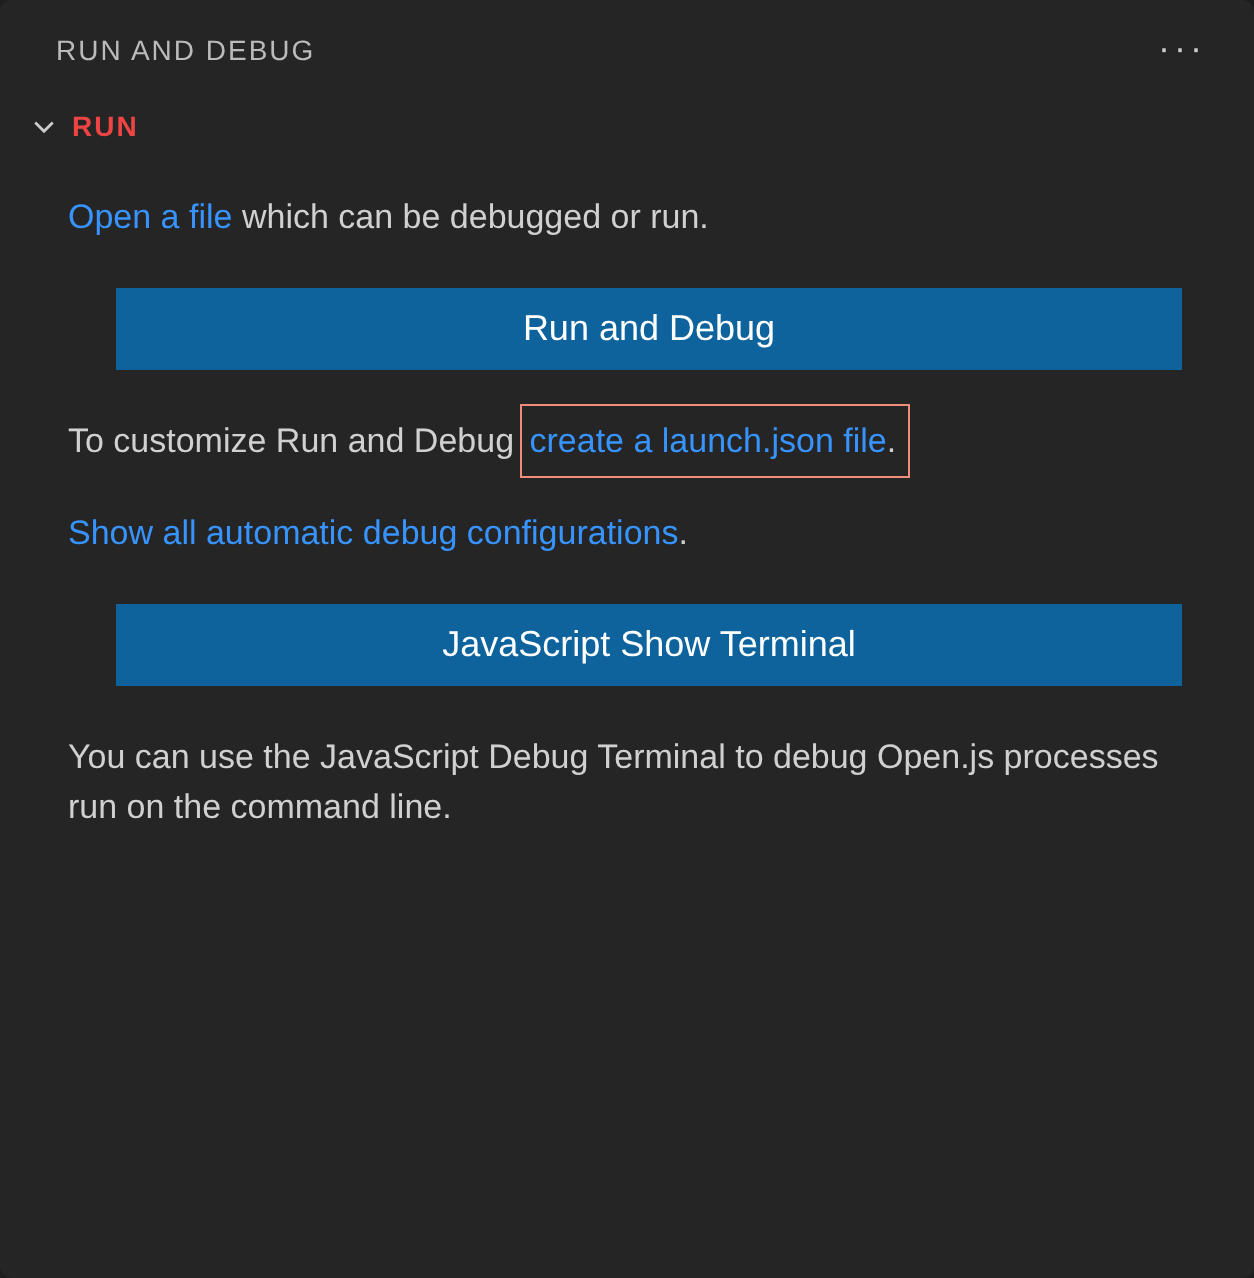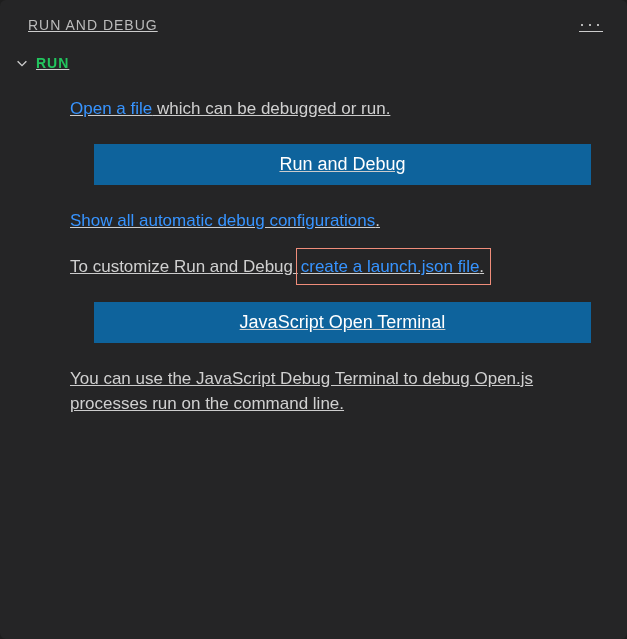--- a/index.html
+++ b/index.html
@@ -10,21 +10,20 @@
       font-family: -apple-system, BlinkMacSystemFont, "Segoe UI", sans-serif;
       color: #cccccc;
       overflow: hidden;
     }
     .panel {
       background: #252526;
       width: 100%;
       height: 100%;
       padding: 0;
       border-radius: 6px;
-      text-decoration: underline;
     }
     .panel-header {
       display: flex;
       align-items: center;
       justify-content: space-between;
       padding: 14px 20px 10px 28px;
       font-size: 14px;
       letter-spacing: 1px;
       color: #bbbbbb;
       font-weight: 400;
@@ -36,35 +35,34 @@
       padding-right: 4px;
       cursor: pointer;
     }
     .section-header {
       display: flex;
       align-items: center;
       gap: 6px;
       padding: 10px 14px 14px 14px;
       font-size: 14px;
       font-weight: 700;
-      color: #22c55e;
+      color: #ef4444;
       cursor: pointer;
       letter-spacing: 1px;
     }
     .chevron {
       width: 16px;
       height: 16px;
       display: inline-flex;
       align-items: center;
       justify-content: center;
     }
     .chevron svg { width: 14px; height: 14px; }
     .content {
       padding: 12px 36px 20px 34px;
-      margin-left: 36px;
     }
     .para {
       font-size: 17px;
       line-height: 1.45;
       color: #d0d0d0;
       margin-bottom: 22px;
     }
     .link {
       color: #3794ff;
       cursor: pointer;
@@ -111,27 +109,27 @@
 
   <div class="content">
 
     <p class="para">
       <span class="link">Open a file</span><span> which can be debugged or run.</span>
     </p>
 
     <button class="btn">Run and Debug</button>
 
     <p class="para">
+      <span>To customize Run and Debug </span><span class="highlight-box"><span class="link">create a launch.json file</span><span>.</span></span>
+    </p>
+
+    <p class="para">
       <span class="link">Show all automatic debug configurations</span><span>.</span>
     </p>
 
-    <p class="para">
-      <span>To customize Run and Debug </span><span class="highlight-box"><span class="link">create a launch.json file</span><span>.</span></span>
-    </p>
-
-    <button class="btn">JavaScript Open Terminal</button>
+    <button class="btn">JavaScript Show Terminal</button>
 
     <p class="para">You can use the JavaScript Debug Terminal to debug Open.js processes run on the command line.</p>
 
 
   </div>
 
 </div>
 
 </body></html>

